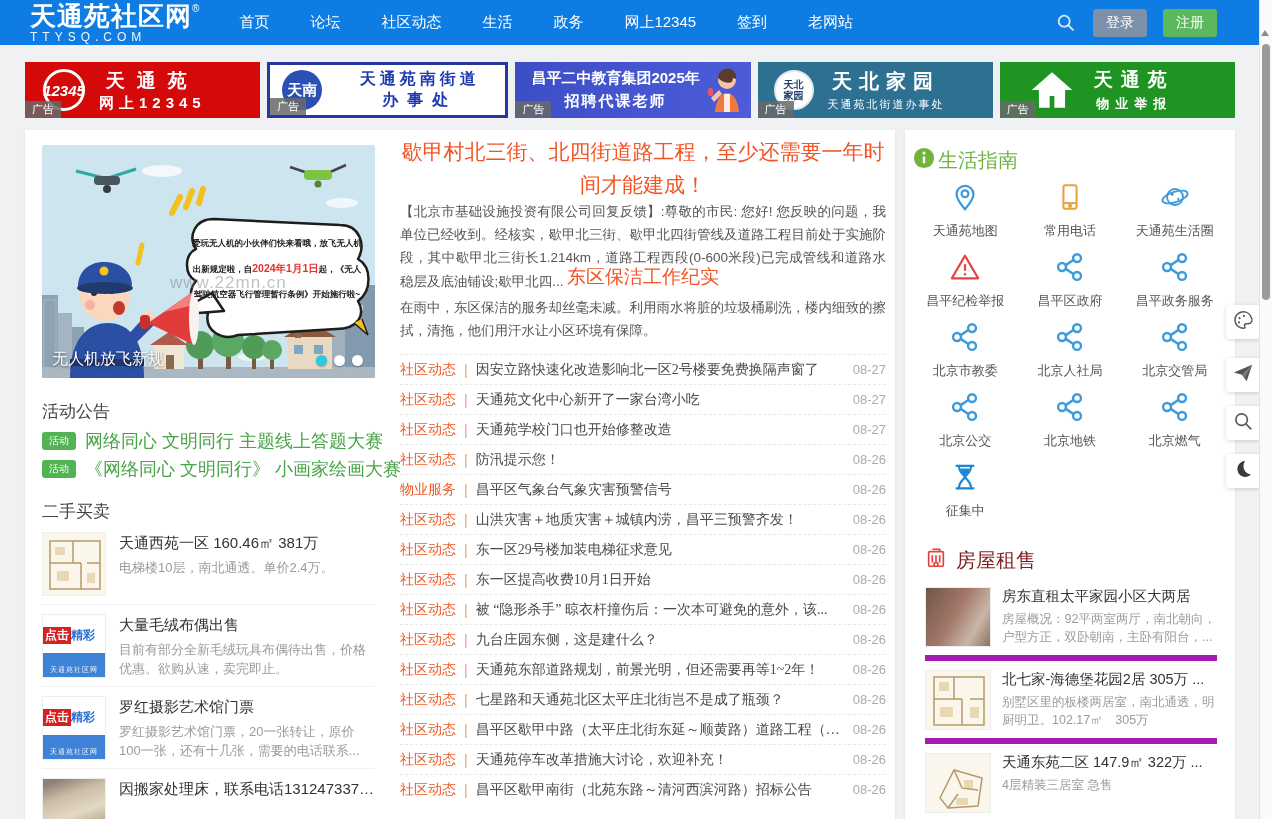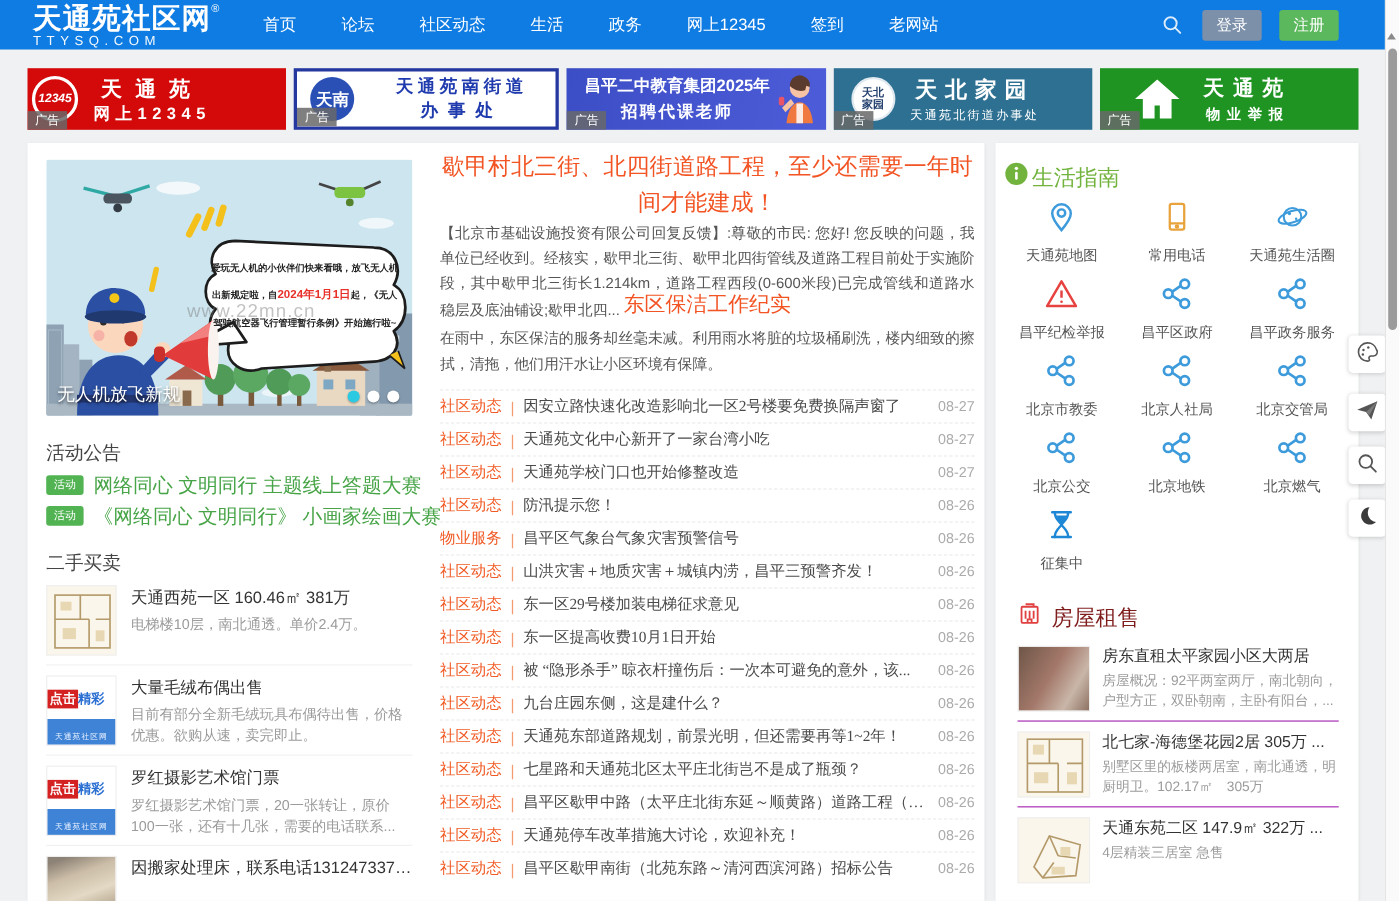--- a/index.html
+++ b/index.html
@@ -19,21 +19,21 @@
   .nav-search { width:22px; height:22px; display:flex; align-items:center; }
   .btn { color:#fff; font-size:14px; padding:5px 13px; border-radius:3px; cursor:pointer; }
   .btn-login { background:#7d90a9; }
   .btn-reg { background:#5cb85c; }
 
   
   .banners { position:absolute; top:62px; left:25px; width:1210px; height:56px; display:flex; gap:7px; }
   .banner { flex:1; position:relative; overflow:hidden; display:flex; align-items:center; cursor:pointer; }
   .ad-tag { position:absolute; left:0; bottom:0; background:rgba(105,105,105,.85); color:#fff; font-size:11px; padding:1px 7px; z-index:3; }
   .b1 { background:#d40a0a; }
-  .b1-logo { width:42px; height:42px; border:3px solid #fff; border-radius:50%; margin-left:4px; display:flex; align-items:center; justify-content:center; color:#fff; font-size:11px; font-weight:bold; font-style:italic; flex:none; }
+  .b1-logo { width:42px; height:42px; border:3px solid #fff; border-radius:50%; margin-left:18px; display:flex; align-items:center; justify-content:center; color:#fff; font-size:15px; font-weight:bold; font-style:italic; flex:none; }
   .b1-text { margin-left:14px; color:#fff; text-align:center; }
   .b1-l1 { font-size:19px; font-weight:bold; letter-spacing:12px; }
   .b1-l2 { font-size:15px; font-weight:bold; letter-spacing:5px; }
   .b2 { background:#fff; border:3px solid #2438a0; }
   .b2-logo { width:40px; height:40px; border-radius:50%; background:#2b50b5; margin-left:12px; display:flex; align-items:center; justify-content:center; color:#fff; font-size:15px; font-weight:bold; flex:none; }
   .b2-text { margin-left:12px; color:#1f3bad; text-align:center; flex:1; }
   .b2-l1 { font-size:16px; font-weight:bold; letter-spacing:4px; }
   .b2-l2 { font-size:16px; font-weight:bold; letter-spacing:9px; }
   .b3 { background:linear-gradient(100deg,#3c4ec6,#4d5cd8); }
   .b3-text { margin-left:16px; color:#fff; text-align:center; }
@@ -103,21 +103,21 @@
   .news-title { color:#4a4a4a; flex:1; white-space:nowrap; overflow:hidden; text-overflow:ellipsis;font-family:Liberation Serif, serif; }
   .news-date { color:#ababab; font-size:13px; margin-left:10px; flex:none; }
 
   
   .guide-title { position:absolute; left:8px; top:17px; display:flex; align-items:center; gap:3px; font-size:20px; color:#72b33e; }
   .guide-grid { position:absolute; left:8px; top:52px; width:314px; display:grid; grid-template-columns:repeat(3,1fr); row-gap:13px; }
   .gcell { height:57px; display:flex; flex-direction:column; align-items:center; justify-content:flex-start; gap:6px; cursor:pointer; }
   .glabel { font-size:13px; color:#555; white-space:nowrap; }
   .housing-title { position:absolute; left:20px; top:417px; display:flex; align-items:center; gap:9px; font-size:20px; color:#7f1d1d; }
   .hs-list { position:absolute; left:20px; top:448px; width:292px; }
-  .hs-item { display:flex; gap:11px; padding:9px 0 8px; border-bottom:1px solid #a21caf; cursor:pointer; }
+  .hs-item { display:flex; gap:11px; padding:9px 0 8px; border-bottom:6px solid #a21caf; cursor:pointer; }
   .hs-item:last-child { border-bottom:none; }
   .hs-thumb { width:66px; height:60px; flex:none; overflow:hidden; border:1px solid #eee; }
   .hs-body { flex:1; min-width:0; }
   .hs-title { font-size:14.5px; color:#333; white-space:nowrap; overflow:hidden; text-overflow:ellipsis; }
   .hs-desc { font-size:12.5px; color:#9b9b9b; line-height:18px; margin-top:4px; display:-webkit-box; -webkit-line-clamp:2; -webkit-box-orient:vertical; overflow:hidden; }
   .fp-bg { background:#faf6ec; }
 
   
   .float-btn { position:absolute; left:1226px; width:34px; height:34px; background:#fff; border-radius:4px; box-shadow:0 1px 4px rgba(0,0,0,.16); display:flex; align-items:center; justify-content:center; cursor:pointer; }
   .fb1 { top:305px; } .fb2 { top:358px; } .fb3 { top:406px; } .fb4 { top:454px; }

